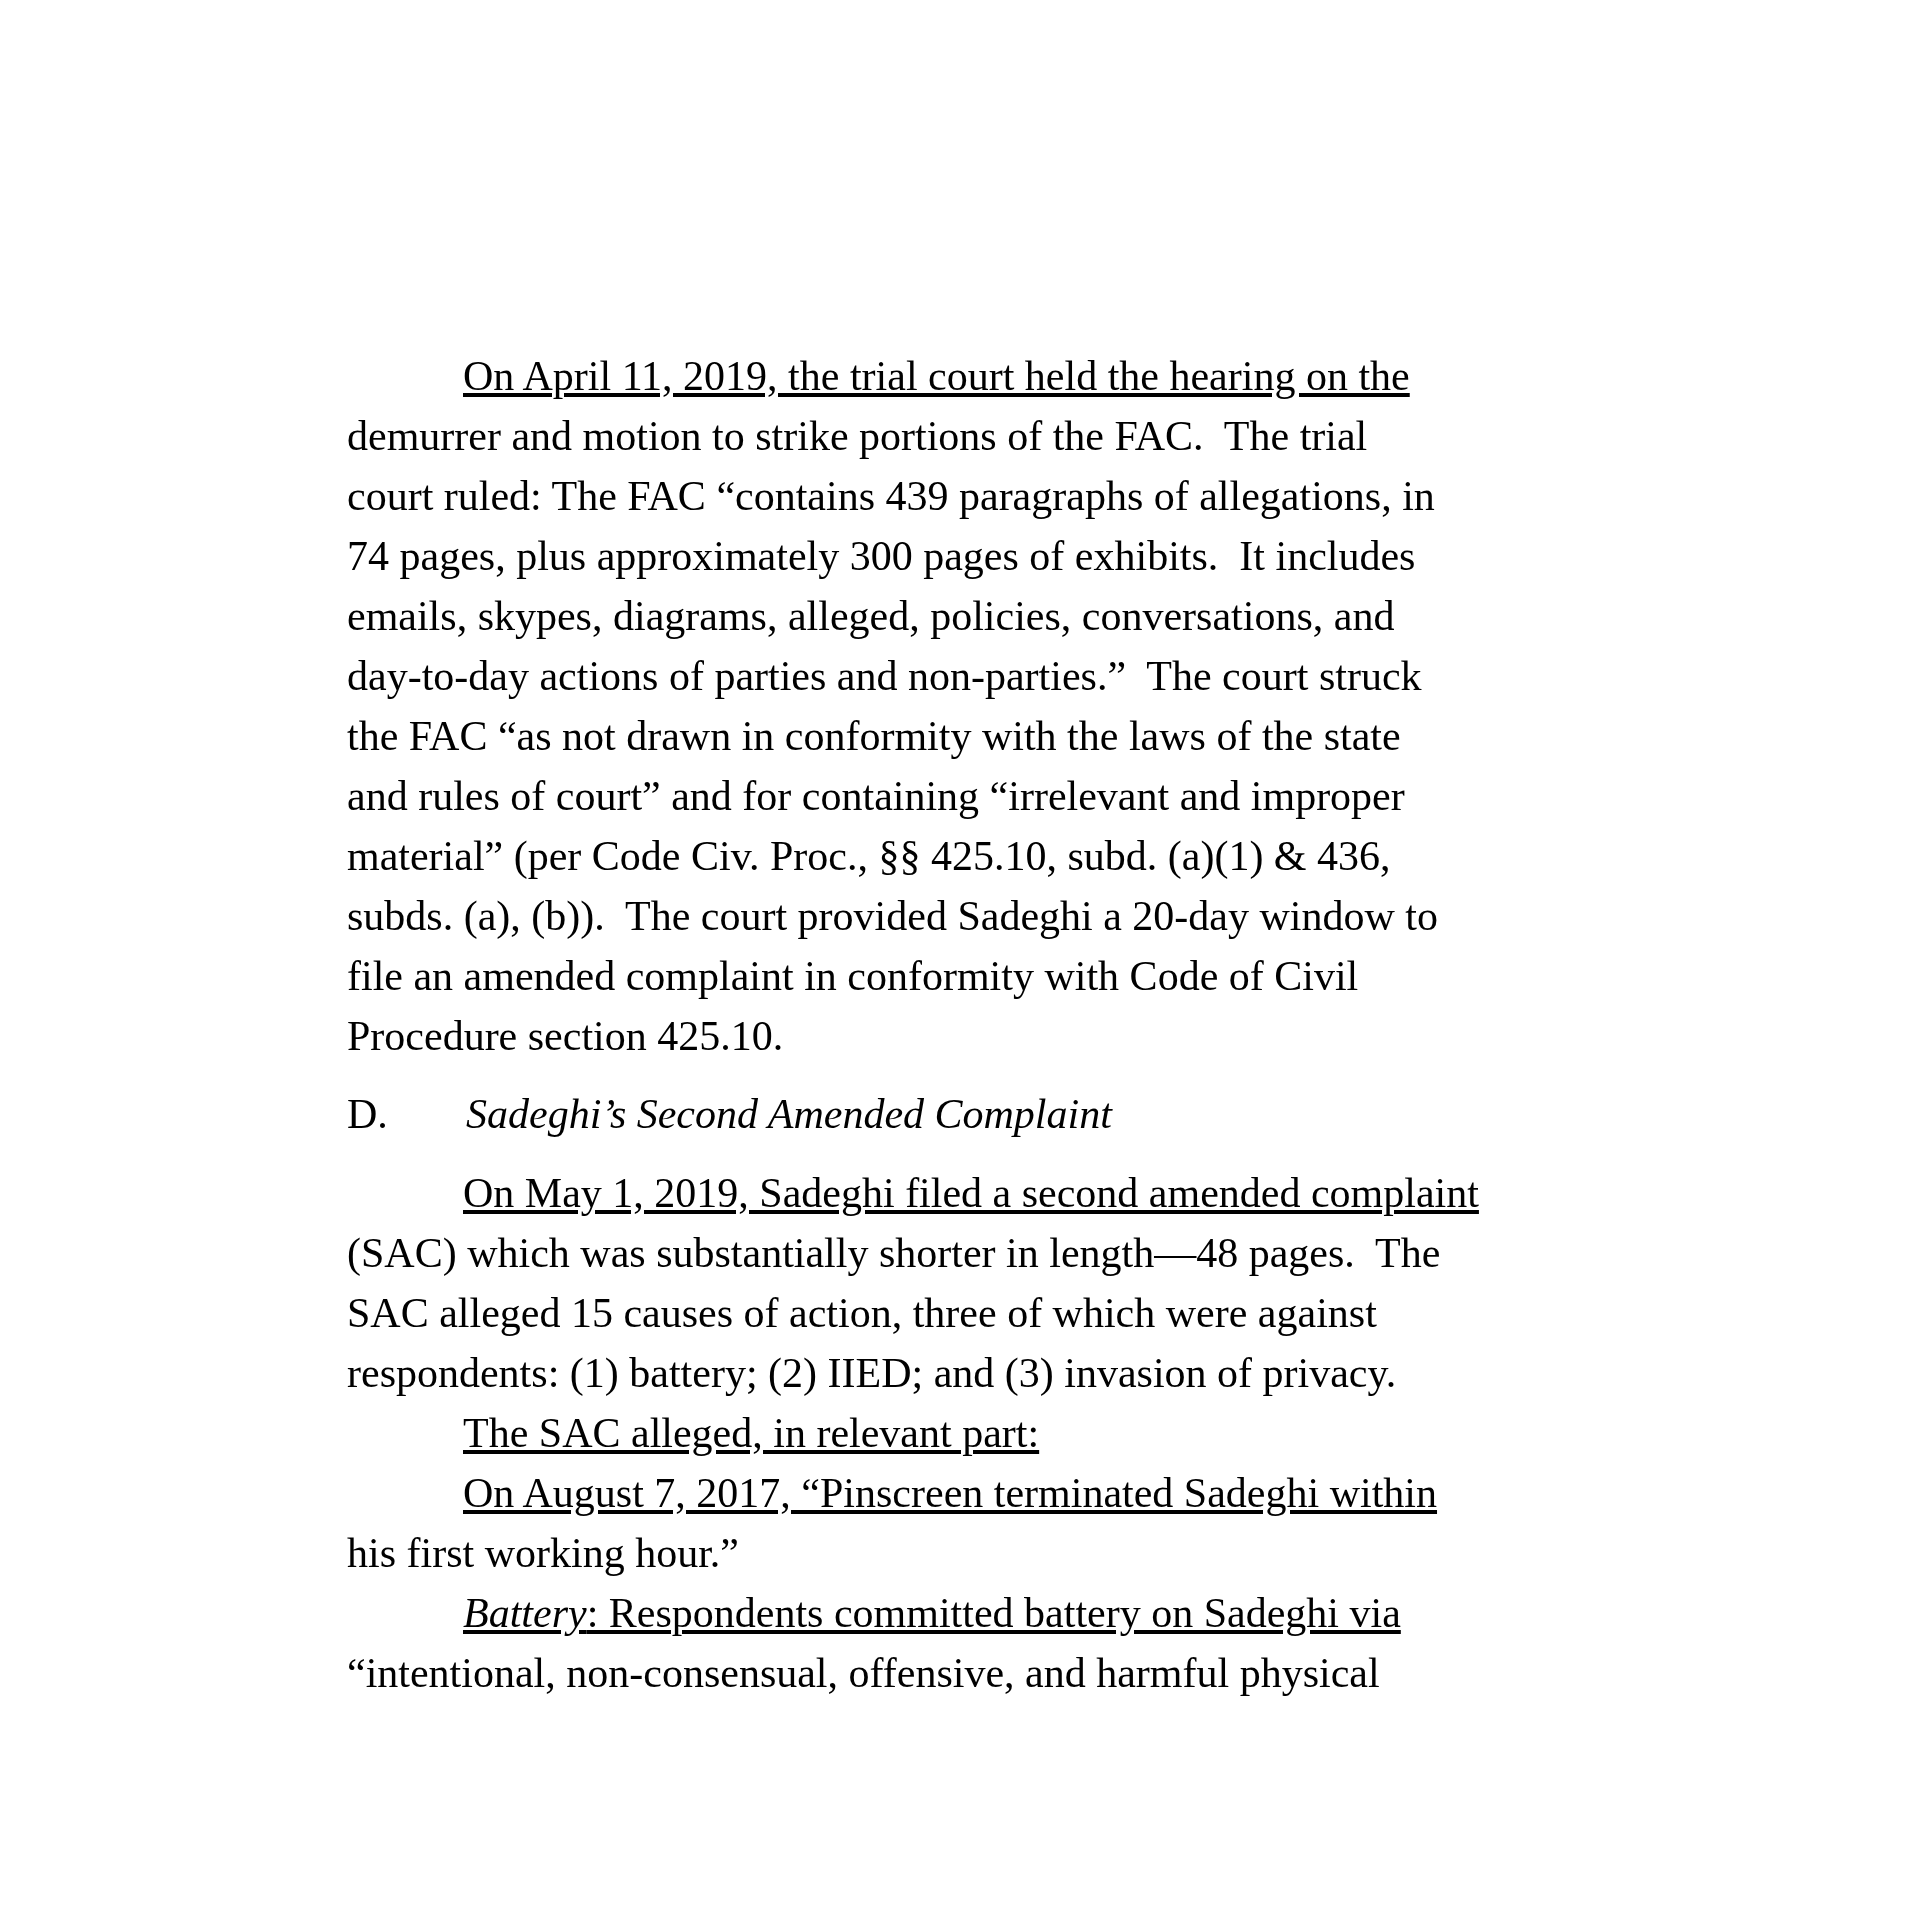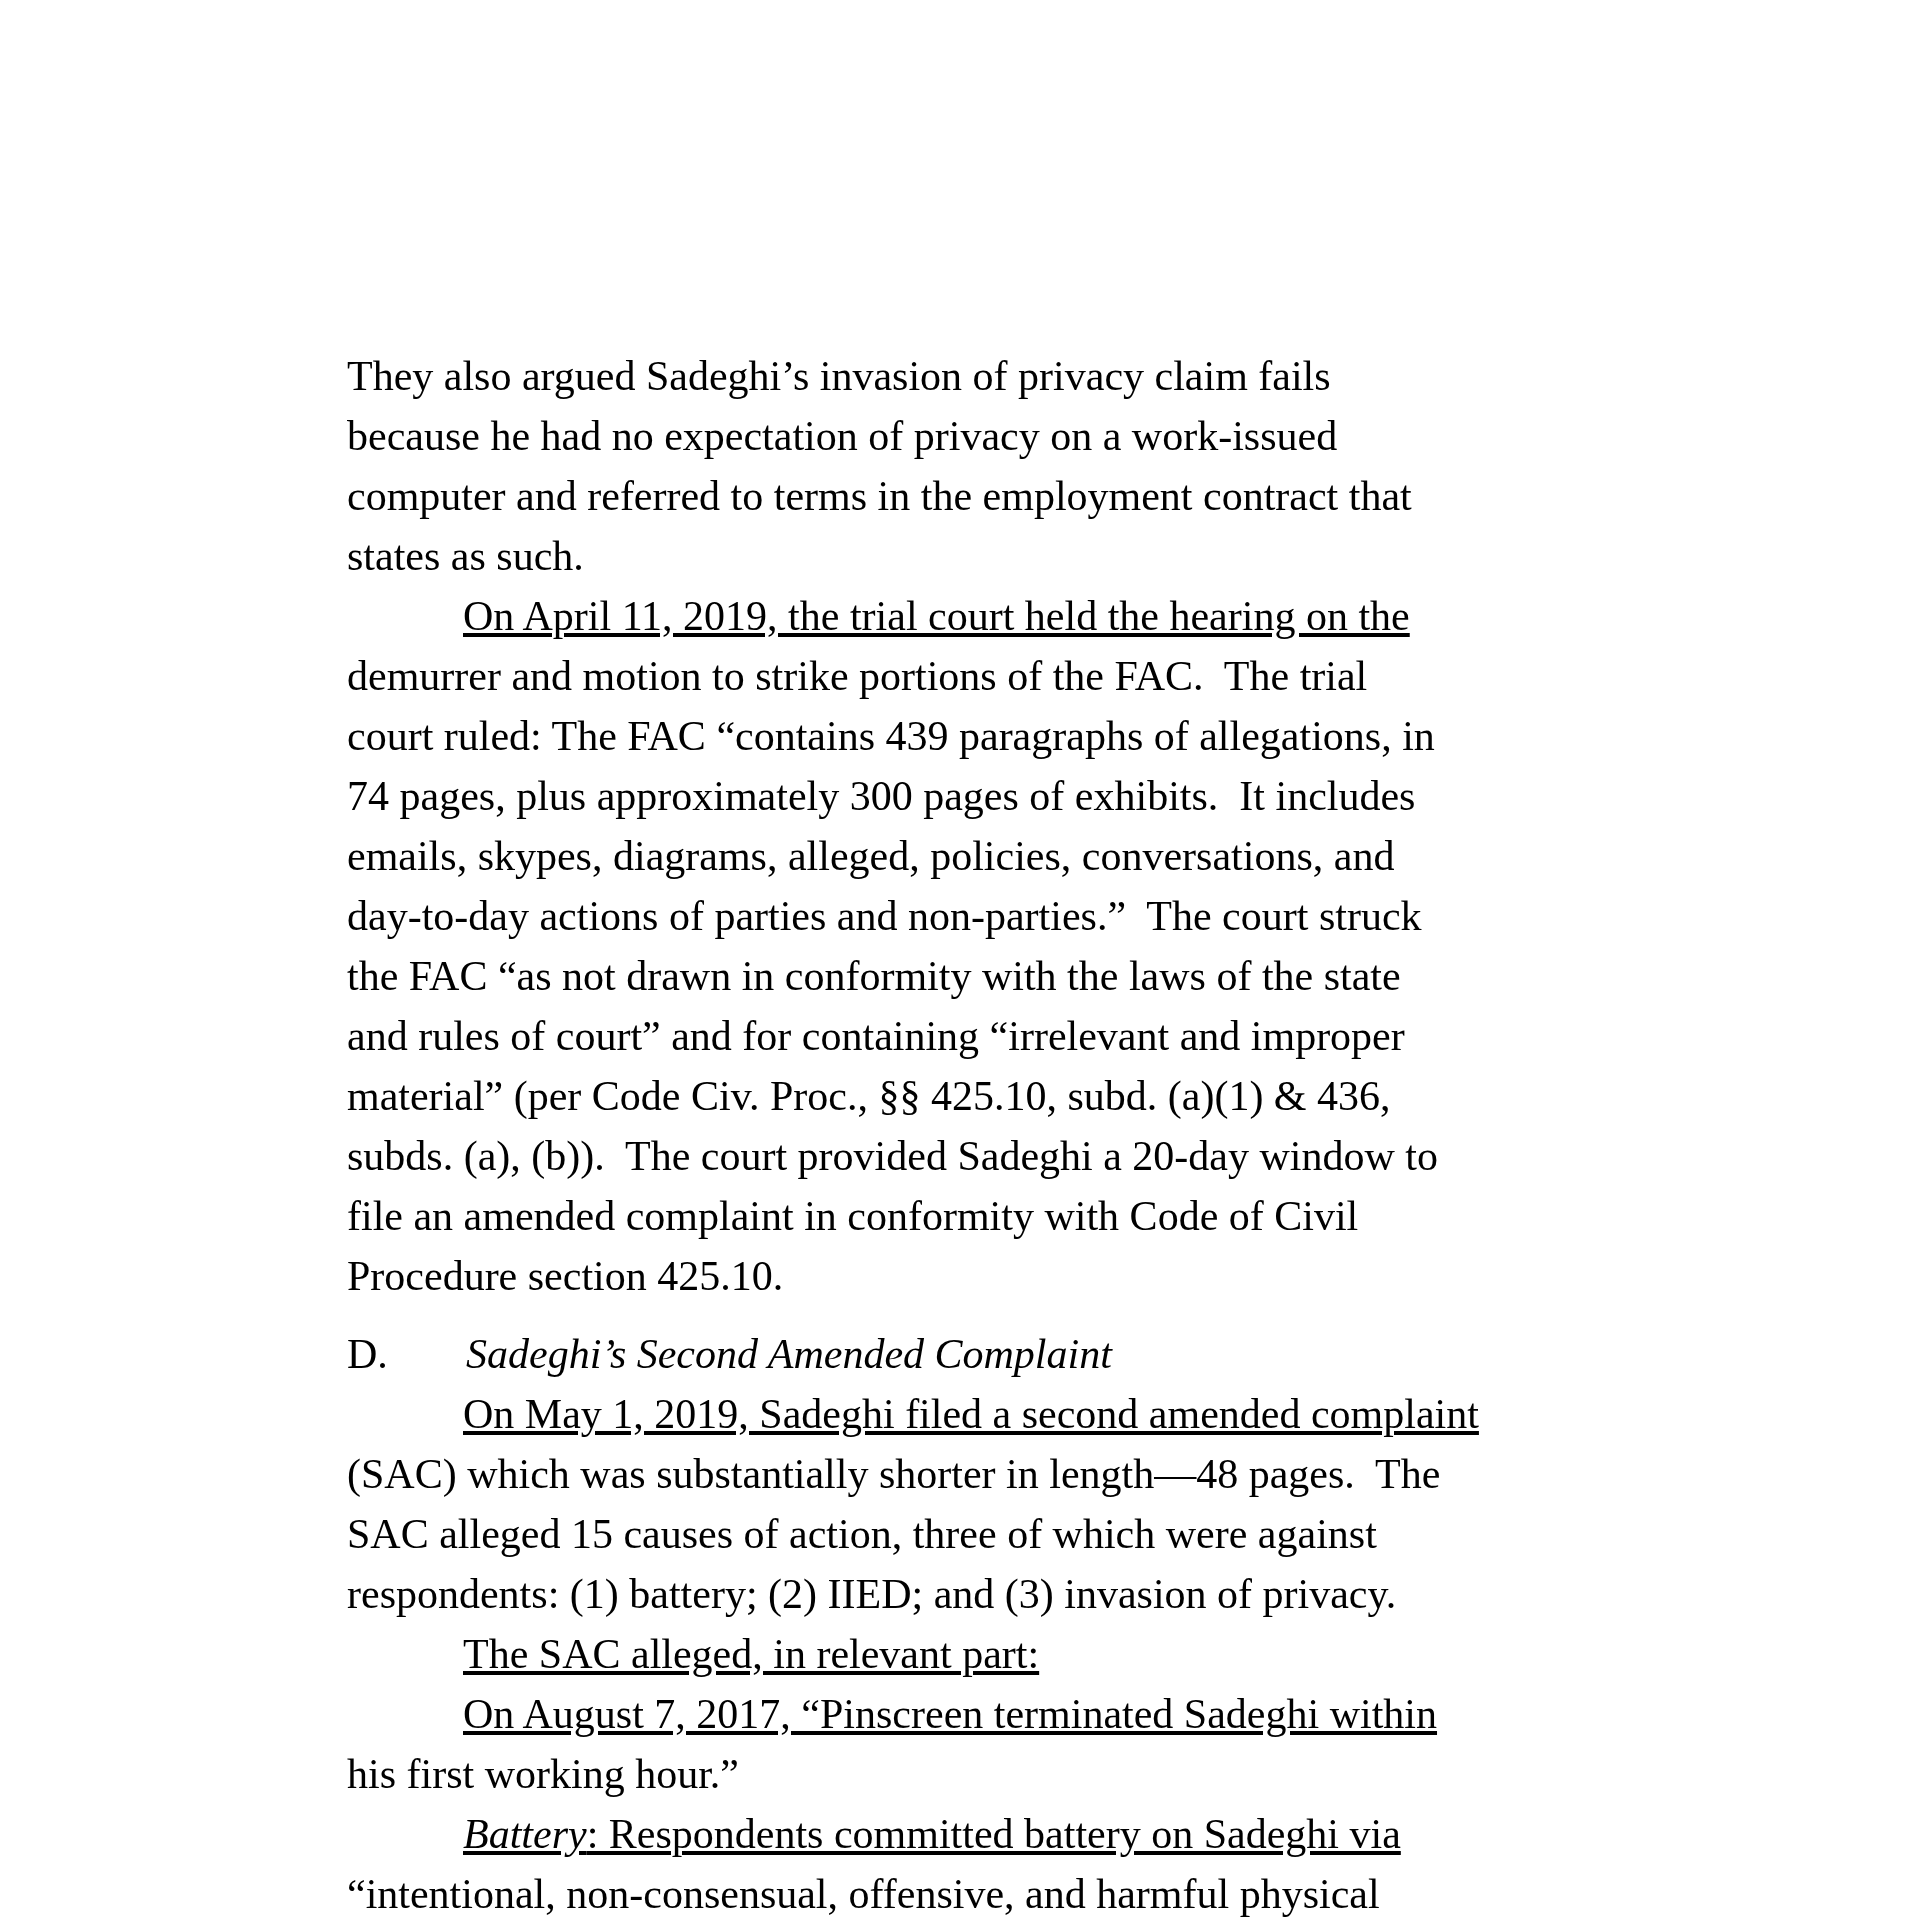--- a/index.html
+++ b/index.html
@@ -26,40 +26,35 @@
   }
   .line {
     white-space: pre;
   }
   .line.indent {
     padding-left: 116px;
     text-decoration: underline;
   }
   .heading {
     margin-top: 17.7px;
+    margin-bottom: 19px;
   }
   .heading .hlabel {
     display: inline-block;
     width: 119px;
   }
   .heading i {
     font-style: italic;
   }
 </style>
 </head>
 <body>
 
 <div class="page">
   <div class="text-block">
-      <div class="para">
-        <div class="line">They also argued Sadeghi’s invasion of privacy claim fails</div>
-        <div class="line">because he had no expectation of privacy on a work-issued</div>
-        <div class="line">computer and referred to terms in the employment contract that</div>
-        <div class="line">states as such.</div>
-      </div>
       <div class="para">
         <div class="line indent">On April 11, 2019, the trial court held the hearing on the</div>
         <div class="line">demurrer and motion to strike portions of the FAC.  The trial</div>
         <div class="line">court ruled: The FAC “contains 439 paragraphs of allegations, in</div>
         <div class="line">74 pages, plus approximately 300 pages of exhibits.  It includes</div>
         <div class="line">emails, skypes, diagrams, alleged, policies, conversations, and</div>
         <div class="line">day-to-day actions of parties and non-parties.”  The court struck</div>
         <div class="line">the FAC “as not drawn in conformity with the laws of the state</div>
         <div class="line">and rules of court” and for containing “irrelevant and improper</div>
         <div class="line">material” (per Code Civ. Proc., §§ 425.10, subd. (a)(1) &amp; 436,</div>

